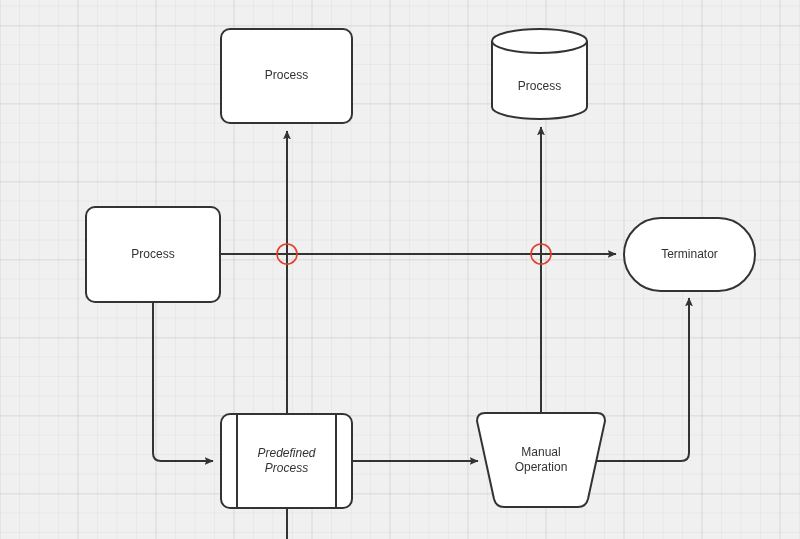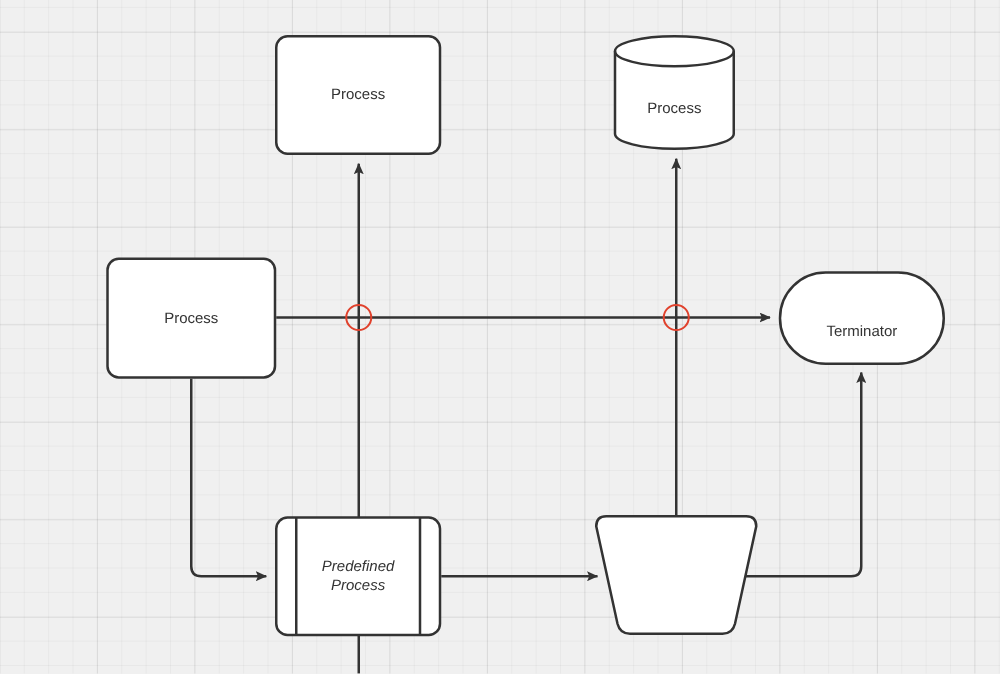--- a/index.html
+++ b/index.html
@@ -120,32 +120,34 @@
       <path class="shape-path" d="M1,13 L1,79 A47.5,12 0 0 0 96,79 L96,13 A47.5,12 0 0 0 1,13 Z"></path>
       <path class="shape-line" d="M1,13 A47.5,12 0 0 0 96,13"></path>
     </svg>
     <div class="node-label" style="top:51px;">Process</div>
   </div>
 
   <div class="node" style="left:623px; top:217px; width:133px; height:75px;">
     <svg class="shape-svg" viewBox="0 0 133 75" preserveAspectRatio="none">
       <rect class="shape-path" x="1" y="1" width="131" height="73" rx="36.5" ry="36.5"></rect>
     </svg>
-    <div class="node-label" style="top:30px;margin-top:11px;">Terminator</div>
+    <div class="node-label" style="top:30px;">Terminator</div>
   </div>
 
   <div class="node" style="left:220px; top:413px; width:133px; height:96px;font-style:italic;">
     <svg class="shape-svg" viewBox="0 0 133 96" preserveAspectRatio="none">
       <rect class="shape-path" x="1" y="1" width="131" height="94" rx="9" ry="9"></rect>
       <path class="shape-line" d="M17,1 L17,95"></path>
       <path class="shape-line" d="M116,1 L116,95"></path>
     </svg>
     <div class="node-label" style="top:33px;">Predefined
 Process</div>
   </div>
 
   <div class="node" style="left:476px; top:412px; width:130px; height:96px;">
     <svg class="shape-svg" viewBox="0 0 130 96" preserveAspectRatio="none">
       <path class="shape-path" d="M1,9 Q1,1 9,1 L121,1 Q129,1 129,9 L112,87 Q110,95 102,95 L28,95 Q20,95 18,87 Z"></path>
     </svg>
+    <div class="node-label" style="top:33px;">Manual
+Operation</div>
   </div>
 
 </div>
 
 </body></html>

